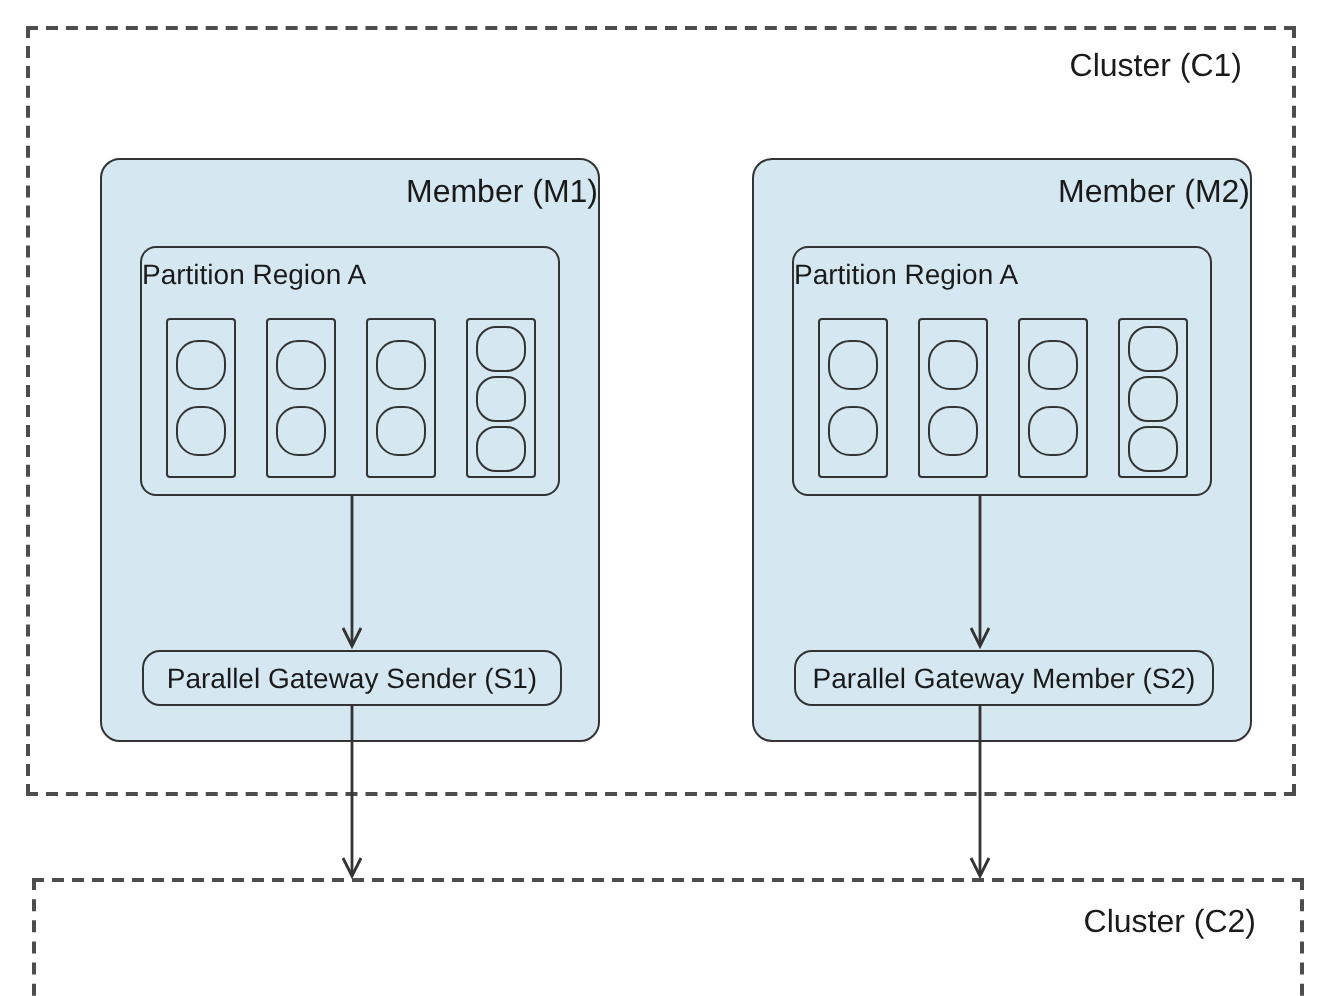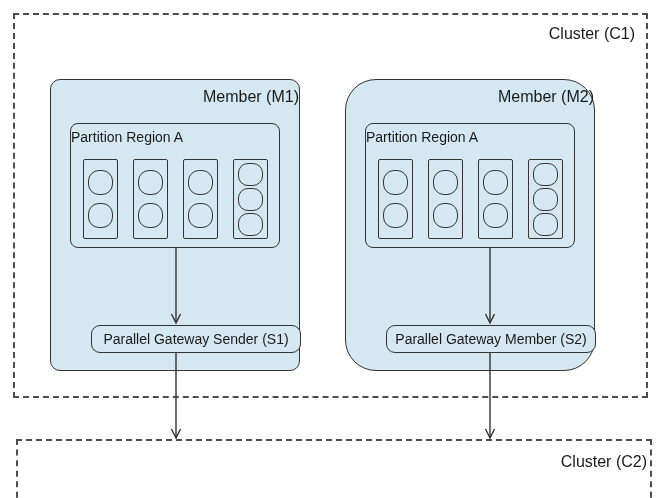--- a/index.html
+++ b/index.html
@@ -22,35 +22,35 @@
     background: transparent;
     box-sizing: border-box;
   }
   .cluster.c1 { left: 13px; top: 13px; width: 635px; height: 385px; }
   .cluster.c2 { left: 16px; top: 439px; width: 636px; height: 80px; }
   .cluster-label {
     position: absolute;
     font-size: 16px;
     white-space: nowrap;
   }
-  .cluster.c1 .cluster-label { top: 10px; right: 11px; }
-  .cluster.c2 .cluster-label { top: 12px; right: 3px; }
+  .cluster.c1 .cluster-label { top: 10px; right: 25px; }
+  .cluster.c2 .cluster-label { top: 12px; right: 22px; }
 
   .member {
     position: absolute;
     top: 79px;
     width: 250px;
     height: 292px;
     background: #d5e7f1;
     border: 1.5px solid #333333;
     border-radius: 10px;
     box-sizing: border-box;
   }
   .member.m1 { left: 50px; }
-  .member.m2 { left: 345px; border-radius: 31px; }
+  .member.m2 { left: 376px; }
   .member-title {
     margin-top: 8px;
     text-align: right;
     font-size: 16px;
   }
 
   .region {
     position: absolute;
     left: 19px;
     top: 43px;
@@ -106,21 +106,20 @@
     height: 28px;
     background: #d5e7f1;
     border: 1.5px solid #333333;
     border-radius: 9px;
     box-sizing: border-box;
     display: flex;
     align-items: center;
     justify-content: center;
     font-size: 14px;
     white-space: nowrap;
-    margin-left: 20px;
   }
 
   svg.connectors {
     position: absolute;
     left: 0;
     top: 0;
     pointer-events: none;
   }
   svg.connectors line, svg.connectors path {
     stroke: #333333;

